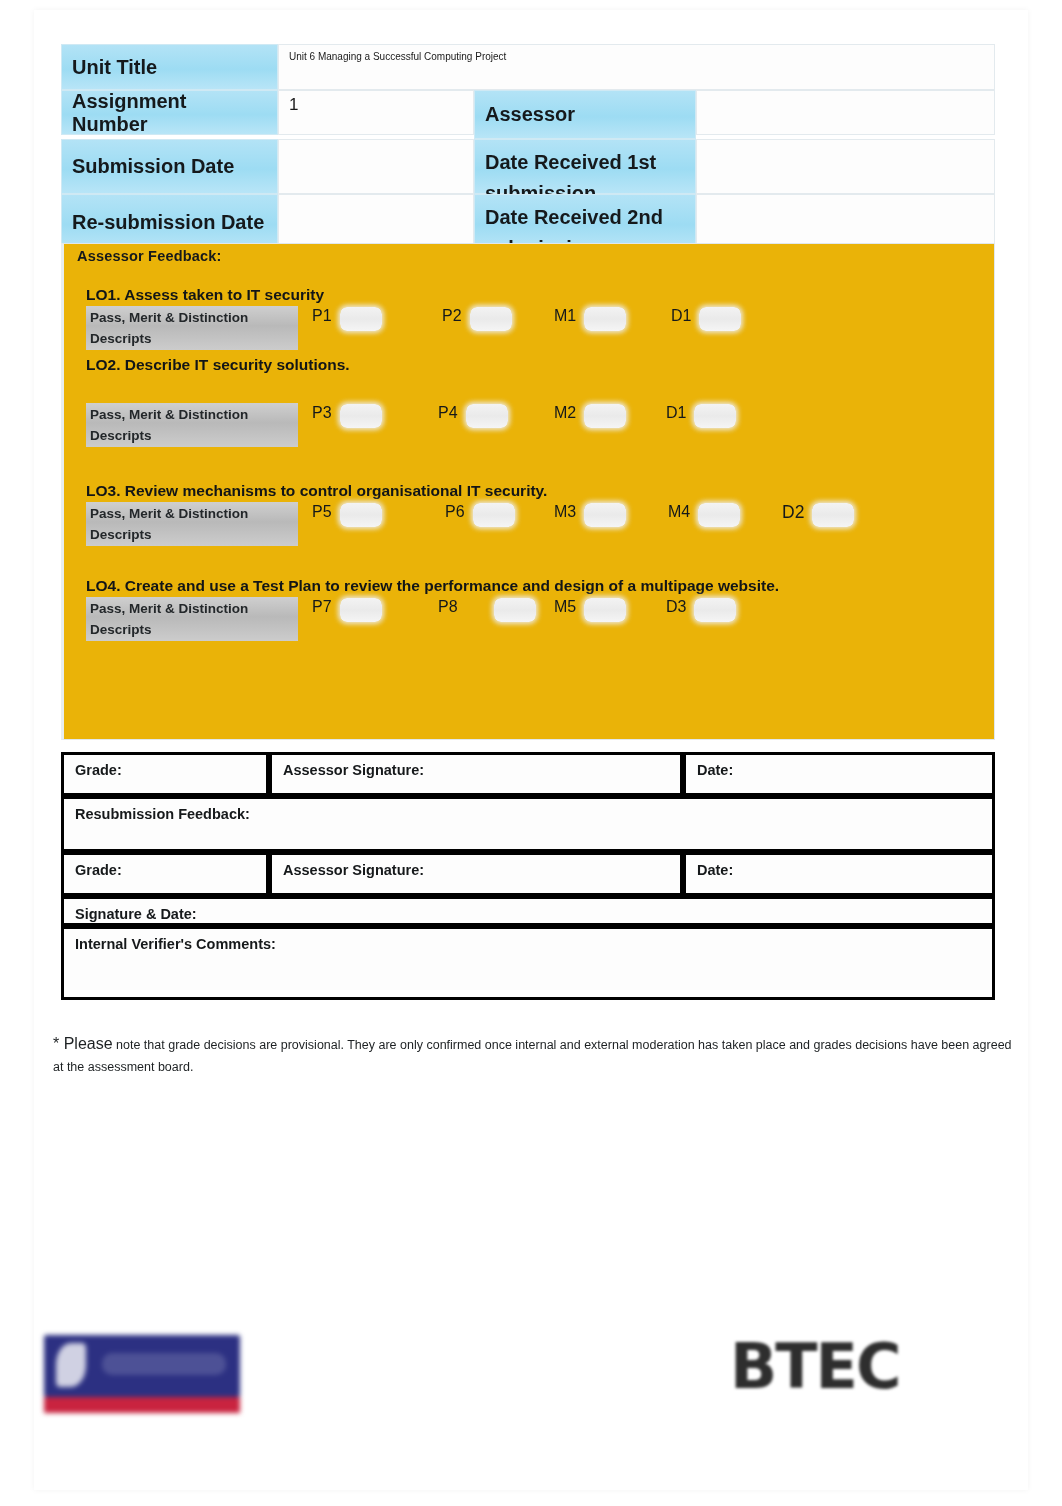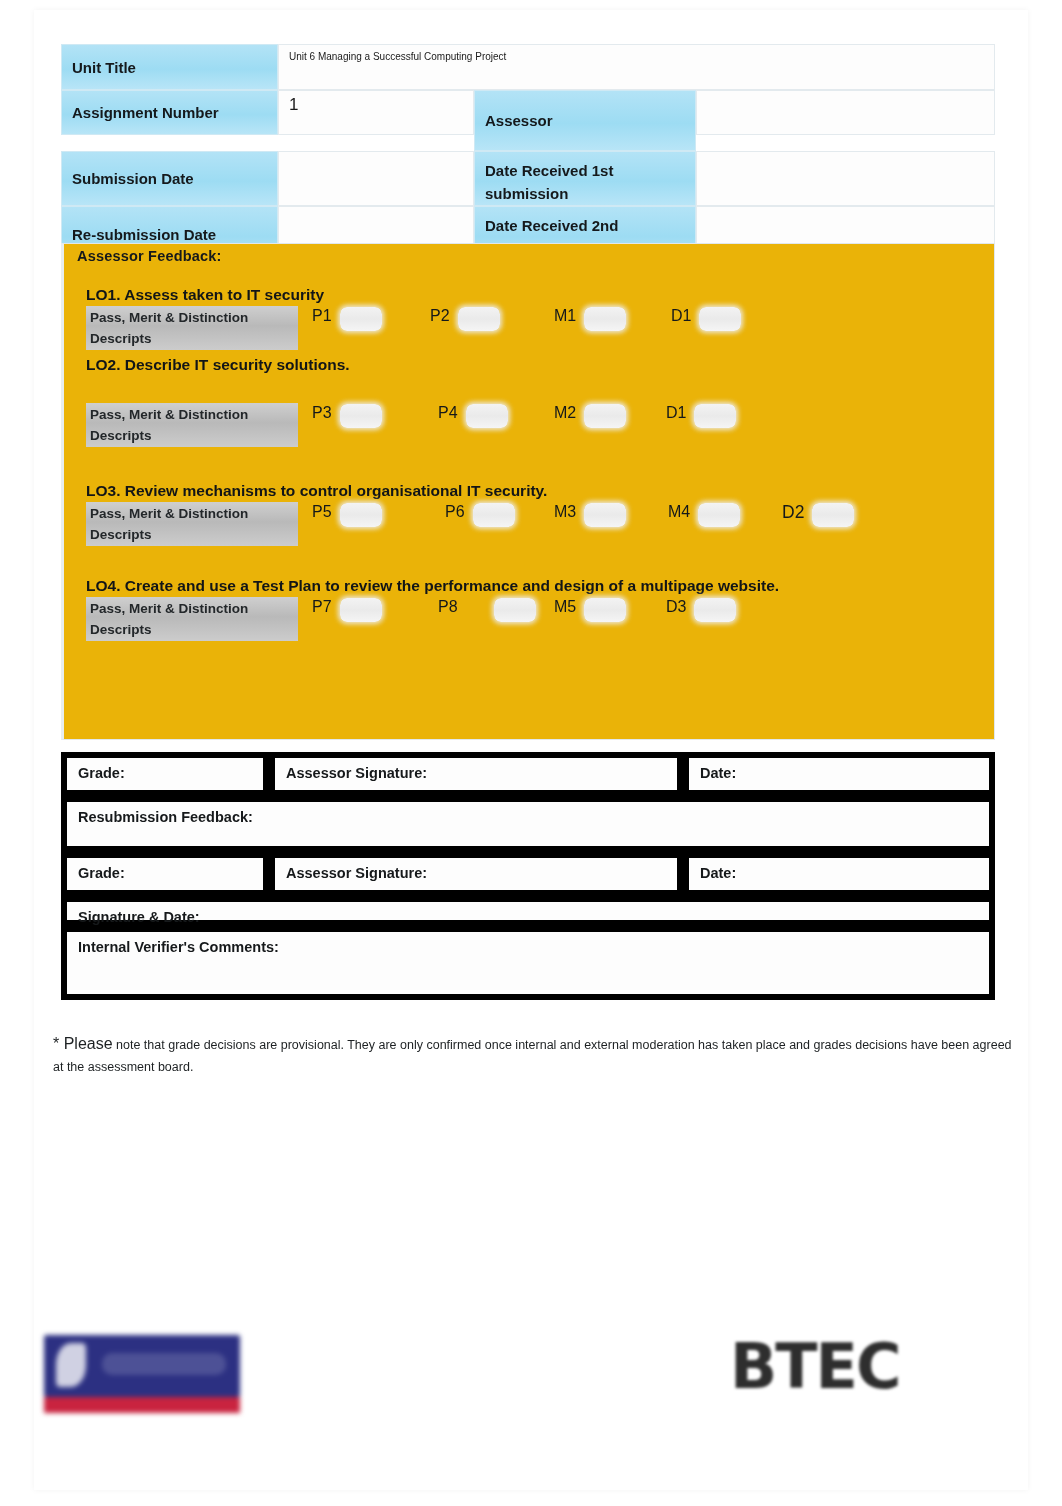--- a/index.html
+++ b/index.html
@@ -51,35 +51,35 @@
     background: #ffffff;
     border: 1px solid #e3eaee;
     padding: 6px 10px;
     display: flex;
     align-items: center;
   }
   .cell.blue {
     background: linear-gradient(180deg,#b3e3f6 0%, #9ddcf3 55%, #b8e5f7 100%);
     border: 1px solid #cfe9f4;
     font-weight: bold;
-    font-size: 15px;
+    font-size: 20px;
     color: #15191c;
   }
   .cell.blue.stacked {
     display: block;
     line-height: 1.55;
     padding-top: 7px;
   }
   .cell.white { background: #fdfdfd; }
 
   .lbl-unit-title   { width: 217px; height: 46px; }
   .val-unit-title   { width: 717px; height: 46px; font-size: 10px; align-items: flex-start; padding-top: 6px;}
   .lbl-assign-no    { width: 217px; height: 45px; }
   .val-assign-no    { width: 196px; height: 45px; font-size: 17px; align-items: flex-start; padding-top: 4px;}
-  .lbl-assessor     { width: 222px; height: 61px; }
+  .lbl-assessor     { width: 222px; height: 49px; }
   .val-assessor     { width: 299px; height: 45px; }
 
   .lbl-sub-date     { width: 217px; height: 55px; }
   .val-sub-date     { width: 196px; height: 55px; }
   .lbl-dr1          { width: 222px; height: 55px; font-size: 14.5px; }
   .val-dr1          { width: 299px; height: 55px; }
 
   .lbl-resub-date   { width: 217px; height: 56px; }
   .val-resub-date   { width: 196px; height: 56px; }
   .lbl-dr2          { width: 222px; height: 56px; font-size: 14.5px; }
@@ -156,21 +156,21 @@
 
   
   .btm {
     position: absolute;
     left: 61px;
     width: 934px;
   }
   .btm-row { display: flex; }
   .bcell {
     box-sizing: border-box;
-    border: 6px solid #000000;
+    border: 3px solid #000000;
     background: #fdfdfd;
     padding: 7px 11px;
     font-size: 14.5px;
     font-weight: bold;
     color: #16191b;
     display: flex;
     align-items: flex-start;
     text-align: center;
   }
 
@@ -285,21 +285,21 @@
     <div class="feedback-title">Assessor  Feedback:</div>
 
     <div class="lo-block" id="lo-0" style="top:42px;">
       <div class="lo-head">LO1. Assess taken to IT security</div>
       <div class="crit-row">
         <div class="desc-label">Pass, Merit &amp; Distinction Descripts</div>
         <div class="crit" style="left:226px;">
           <span class="code">P1</span>
           <span class="tick"></span>
         </div>
-        <div class="crit" style="left:344px;gap:8px;">
+        <div class="crit" style="left:356px;gap:8px;">
           <span class="code">P2</span>
           <span class="tick"></span>
         </div>
         <div class="crit" style="left:468px;">
           <span class="code">M1</span>
           <span class="tick"></span>
         </div>
         <div class="crit" style="left:585px;">
           <span class="code">D1</span>
           <span class="tick"></span>

